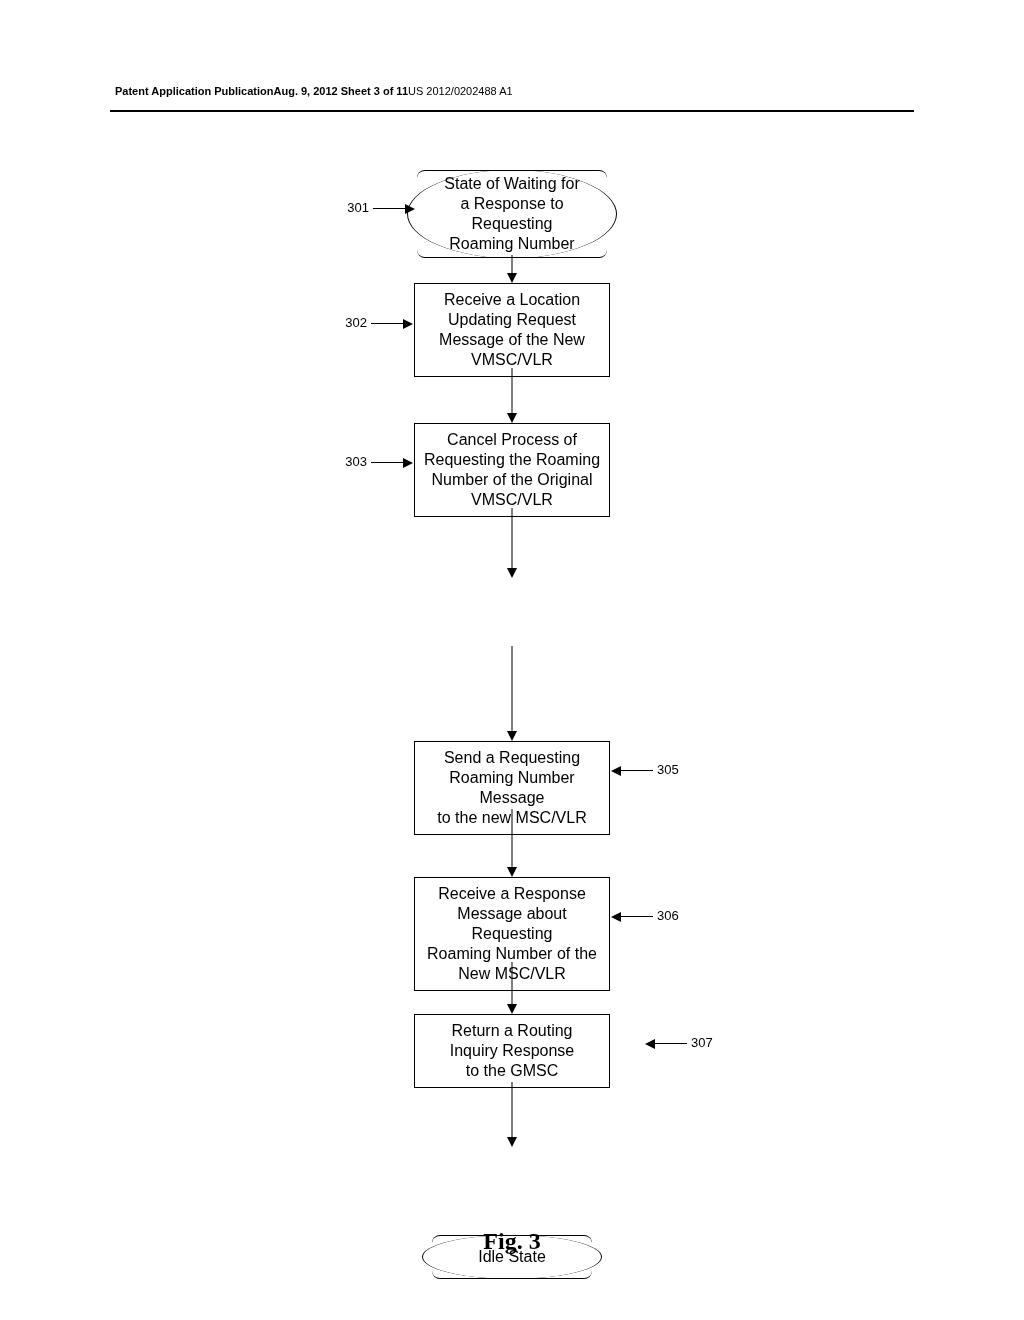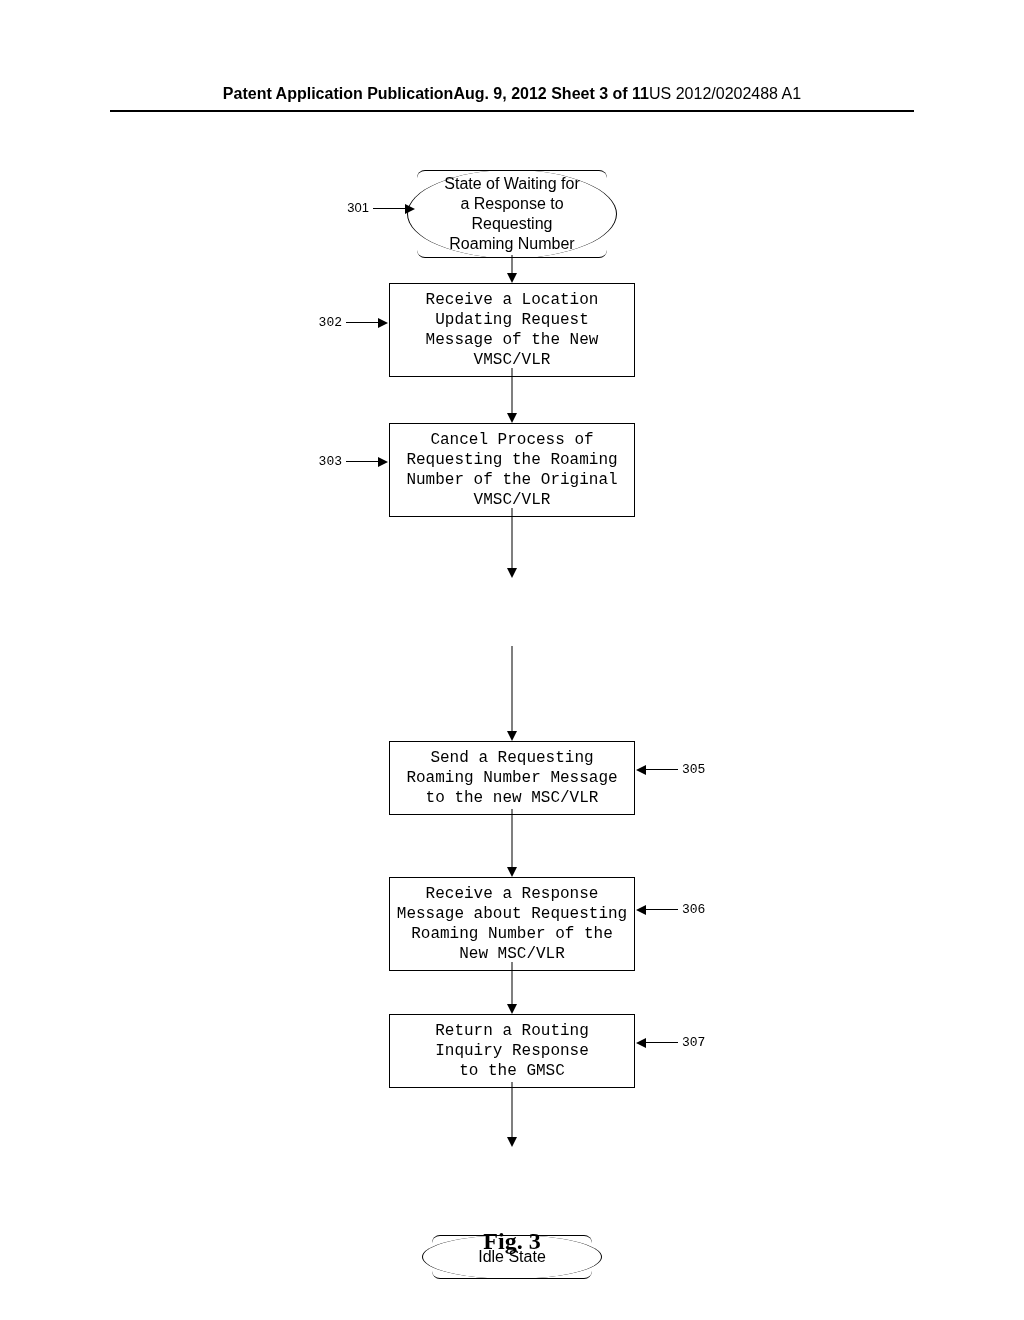--- a/index.html
+++ b/index.html
@@ -10,22 +10,22 @@
       font-family: Arial, sans-serif;
       position: relative;
     }
     .header {
       position: absolute;
       top: 85px;
       left: 0;
       right: 0;
       padding: 0 115px;
       display: flex;
-      justify-content: center;
-      font-size: 16px;
+      justify-content: flex-start;
+      font-size: 11px;
     }
     .header-left { font-weight: bold; }
     .header-center { font-weight: bold; }
     .header-right { font-weight: normal; }
     .header-line {
       position: absolute;
       top: 110px;
       left: 110px;
       right: 110px;
       border-top: 2px solid black;
@@ -66,23 +66,22 @@
       bottom: 0;
       left: -10px;
       right: -10px;
       border-left: 1.5px solid black;
       border-right: 1.5px solid black;
       border-radius: 50% / 50%;
       pointer-events: none;
     }
     .rect-box {
       border: 1.5px solid black;
-      width: 246px;
+      width: 196px;
       padding: 6px 4px;
-      font-family: Liberation Mono, monospace;
     }
     .ref-label {
       position: absolute;
       font-size: 13px;
       white-space: nowrap;
     }
     .ref-label.left { right: 100%; margin-right: 0px; }
     .ref-label.right { left: 100%; margin-left: 0px; }
     .arrow-line {
       position: absolute;
@@ -212,33 +211,33 @@
   </div>
 
   <div class="arrow-line" style="top:639px; height:58px;"></div>
   <div class="arrow-head" style="top:697px;"></div>
 
   <div class="node rect-box" style="top:707px;">
     <span style="white-space:pre-line;">Receive a Response
 Message about Requesting
 Roaming Number of the
 New MSC/VLR</span>
-    <div class="ref-label right" style="top:24px;">
+    <div class="ref-label right" style="top:30px;">
       <span class="ref-arrow-left"></span><span>306</span>
     </div>
   </div>
 
   <div class="arrow-line" style="top:792px; height:42px;"></div>
   <div class="arrow-head" style="top:834px;"></div>
 
   <div class="node rect-box" style="top:844px;">
     <span style="white-space:pre-line;">Return a Routing
 Inquiry Response
 to the GMSC</span>
-    <div class="ref-label right" style="top:20px;">
+    <div class="ref-label right" style="top:20px;padding-left:34px;">
       <span class="ref-arrow-left"></span><span>307</span>
     </div>
   </div>
 
   <div class="arrow-line" style="top:912px; height:55px;"></div>
   <div class="arrow-head" style="top:967px;"></div>
 
   <div class="node rounded-box" style="top:977px; width:160px; padding:12px 6px;">
     <span>Idle State</span>
   </div>

